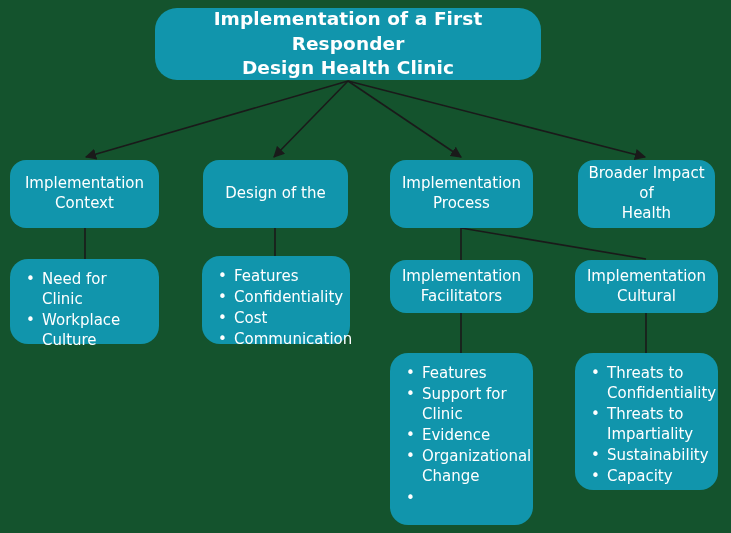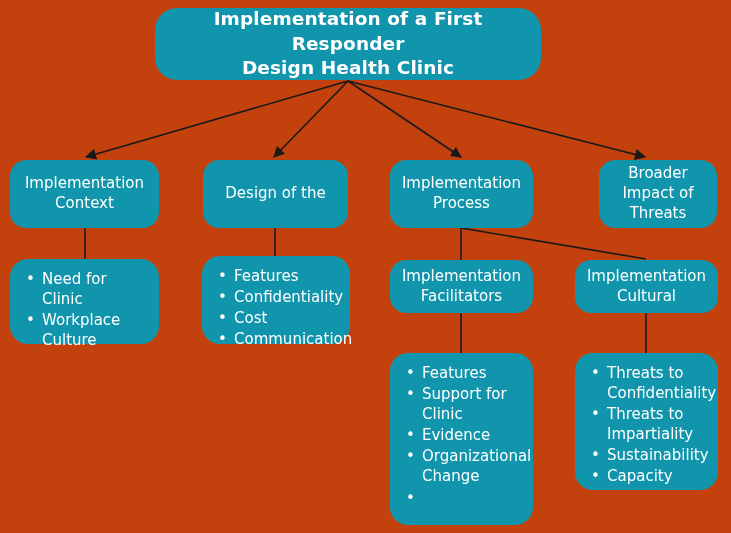--- a/index.html
+++ b/index.html
@@ -4,21 +4,21 @@
 <style>
   html, body {
     margin: 0;
     padding: 0;
     background: #ffffff;
   }
   #canvas {
     position: relative;
     width: 731px;
     height: 533px;
-    background: #c2410c;
+    background: #14532d;
     font-family: "DejaVu Sans", sans-serif;
     overflow: hidden;
   }
   #connectors {
     position: absolute;
     left: 0;
     top: 0;
     width: 731px;
     height: 533px;
     pointer-events: none;
@@ -167,20 +167,20 @@
 
   <div class="node leaf" style="left:575px; top:353px; width:143px; height:137px;">
     <ul>
       <li><span class="bullet">•</span><span>Threats to Confidentiality</span></li>
       <li><span class="bullet">•</span><span>Threats to Impartiality</span></li>
       <li><span class="bullet">•</span><span>Sustainability</span></li>
       <li><span class="bullet">•</span><span>Capacity</span></li>
     </ul>
   </div>
 
-  <div class="node branch" style="left:599px; top:160px; width:118px; height:68px;">
+  <div class="node branch" style="left:578px; top:160px; width:137px; height:68px;">
     <div>
       <span class="title-line">Broader Impact of</span>
-      <span class="title-line">Threats</span>
+      <span class="title-line">Health</span>
     </div>
   </div>
 
 </div>
 
 </body></html>

